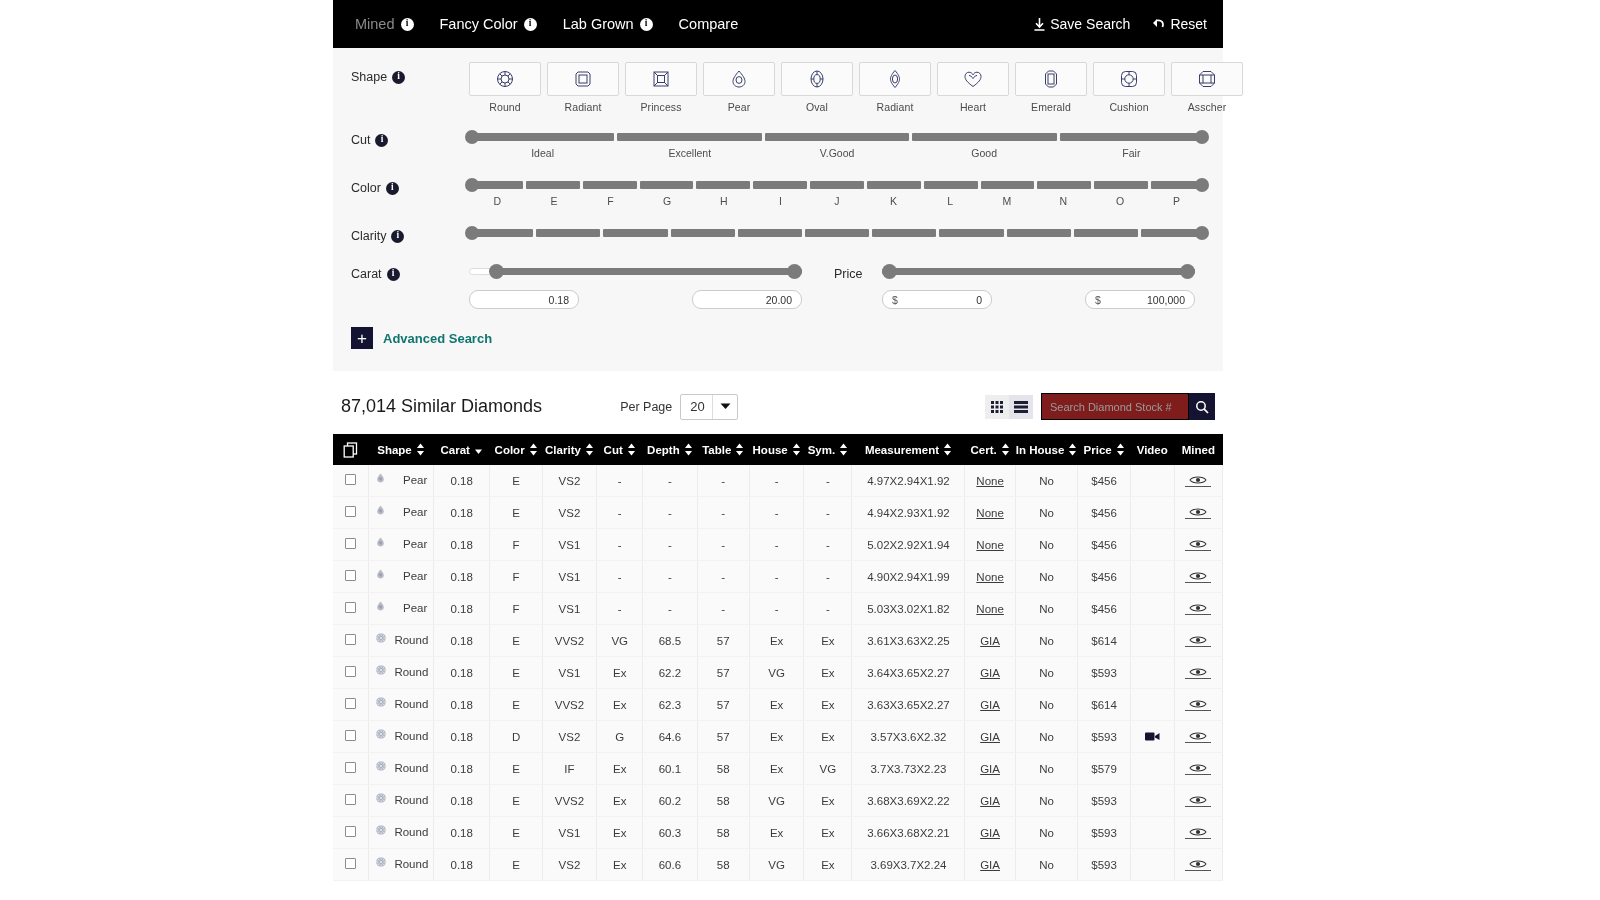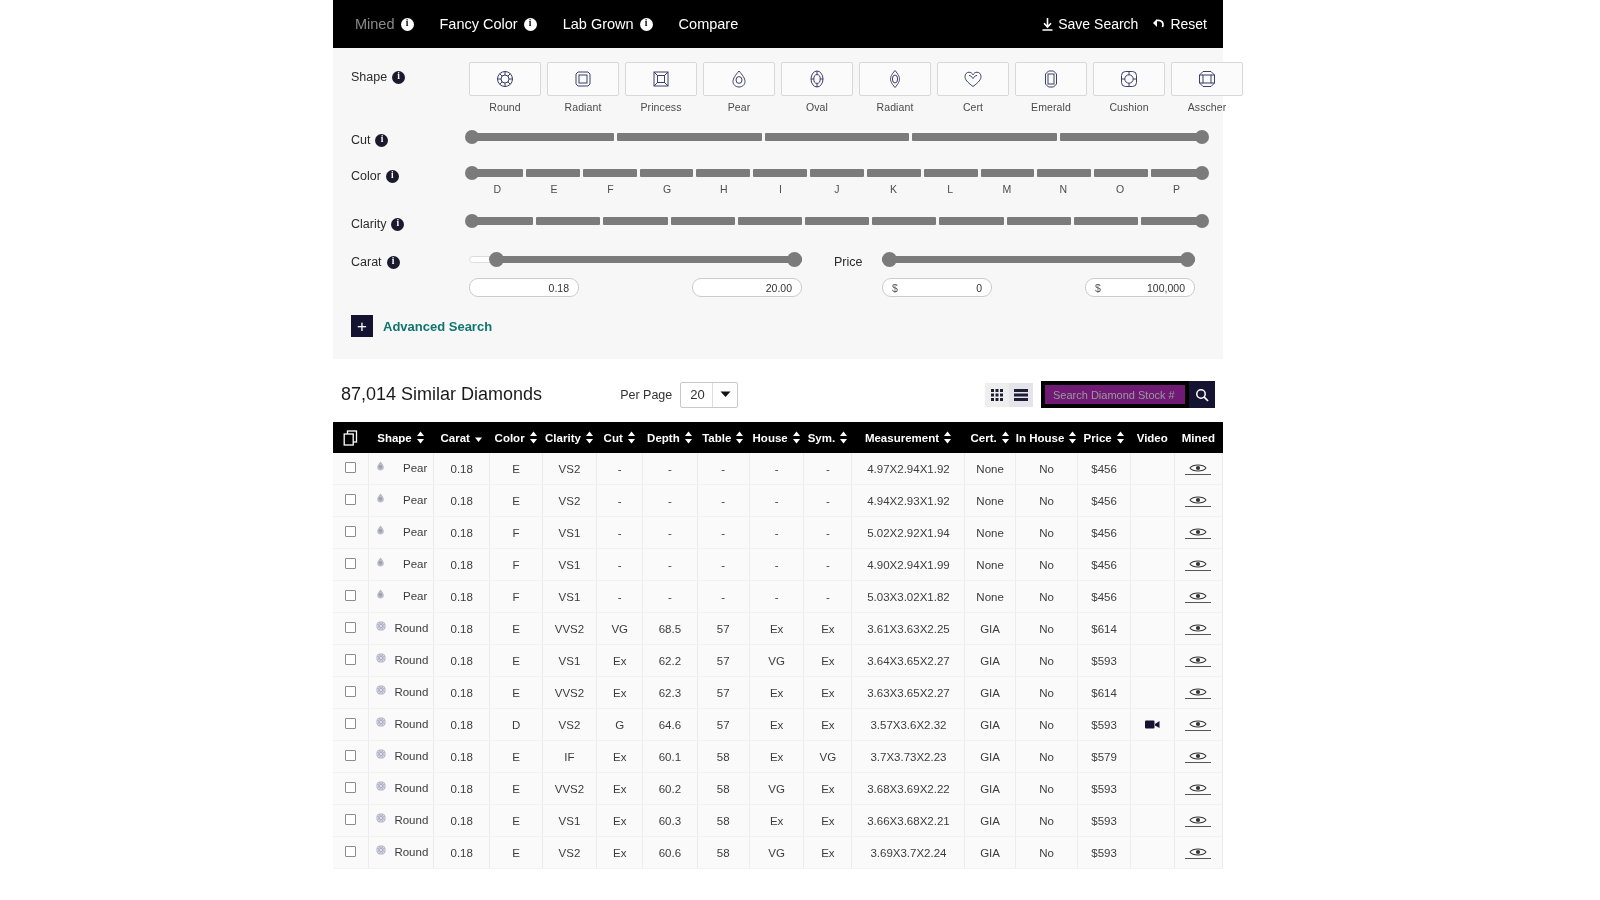--- a/index.html
+++ b/index.html
@@ -17,21 +17,21 @@
   .topnav {
     background:#000; height:48px; display:flex; align-items:center;
     padding: 0 16px 0 22px; color:#fff;
   }
   .nav-left { display:flex; align-items:center; gap:0; }
   .nav-item {
     display:flex; align-items:center; gap:6px;
     font-size:14.5px; color:#ffffff; margin-right:26px; white-space:nowrap;
   }
   .nav-item.dim { color:#8a8a8a; }
-  .nav-right { margin-left:auto; display:flex; align-items:center; gap:14px; }
+  .nav-right { margin-left:auto; display:flex; align-items:center; gap:22px; }
   .nav-action { display:flex; align-items:center; gap:5px; font-size:14px; color:#fff; white-space:nowrap; }
   .info-dot {
     display:inline-flex; align-items:center; justify-content:center;
     width:13px; height:13px; border-radius:50%;
     background:#fff; color:#000; font-size:9.5px; font-weight:bold;
     font-family:"Liberation Serif", serif; line-height:1;
   }
   .info-dot.dark { background:#1a1a2e; color:#fff; }
   .icn { display:inline-block; line-height:0; }
 
@@ -117,21 +117,21 @@
     background:#fff; height:26px; padding:0 6px 0 9px; border-radius:2px; font-size:13px;
   }
   .sel-div { width:1px; height:24px; background:#ddd; }
   .res-right { margin-left:auto; display:flex; align-items:center; }
   .vbtn {
     width:24px; height:24px; display:flex; align-items:center; justify-content:center;
     background:#eeeeee;
   }
   .vbtn.active { background:#e4e4ea; }
   .searchbox {
-    width:148px; height:27px; border:4px solid #000000; background:#701a75;
+    width:148px; height:27px; border:1px solid #000000; background:#7f1d1d;
     display:flex; align-items:center; padding:0 8px; margin-left:8px;
     font-size:11px; color:#9a9a9a;
   }
   .searchbtn {
     width:26px; height:27px; background:#141432; display:flex;
     align-items:center; justify-content:center; margin-left:0;
   }
 
   
   table.dtable { width:890px; border-collapse:collapse; table-layout:fixed; }
@@ -143,21 +143,21 @@
   table.dtable tbody td {
     height:31.3px; font-size:11.5px; color:#3c3c3c; text-align:center;
     border-right:1px solid #ececec; border-bottom:1px solid #f2f2f2;
     background:#fafafa; padding:0 2px; white-space:nowrap;
   }
   tbody tr td:first-child { border-right:1px solid #ececec; background:#fafafa; }
   .cb {
     width:11px; height:11px; border:1px solid #8c8c8c; background:#fff;
     display:inline-block; border-radius:1px;
   }
-  .lnk { color:#3c3c3c; }
+  .lnk { text-decoration:underline; color:#3c3c3c; }
   .eye-cell { line-height:0; }
   .eye-wrap { display:inline-flex; flex-direction:column; align-items:center; }
   .eye-underline { width:26px; height:1px; background:#555; margin-top:1px; }
   .sortico { display:inline-flex; flex-direction:column; line-height:0; }
 </style>
 </head>
 <body>
 
 <div class="page">
  <div class="frame">
@@ -266,21 +266,21 @@
     </div>
     <div class="shape-name">Radiant</div>
             </div>
             <div class="shape-cell">
               <div class="shape-box">
       <span class="icn"><svg width="20" height="20" viewBox="0 0 20 20">
                     <path d="M10 17.5 C4 13 2 10.5 2 7.5 C2 5 3.8 3.2 6 3.2 C7.7 3.2 9.2 4.3 10 5.8 C10.8 4.3 12.3 3.2 14 3.2 C16.2 3.2 18 5 18 7.5 C18 10.5 16 13 10 17.5 Z" stroke="#3a3f6b" stroke-width="1" fill="none"></path>
                     <path d="M6 6.5 C7.5 6.5 9 7.8 10 9.5 C11 7.8 12.5 6.5 14 6.5" stroke="#3a3f6b" stroke-width="1" fill="none"></path>
                   </svg></span>
     </div>
-    <div class="shape-name">Cert</div>
+    <div class="shape-name">Heart</div>
             </div>
             <div class="shape-cell">
               <div class="shape-box">
       <span class="icn"><svg width="20" height="20" viewBox="0 0 20 20">
                     <path d="M7.5 2 H12.5 L15.5 5 V15 L12.5 18 H7.5 L4.5 15 V5 Z" stroke="#3a3f6b" stroke-width="1" fill="none"></path>
                     <rect x="7" y="5" width="6" height="10" stroke="#3a3f6b" stroke-width="1" fill="none"></rect>
                   </svg></span>
     </div>
     <div class="shape-name">Emerald</div>
             </div>
@@ -317,20 +317,27 @@
           <div class="seg-bar" id="cut-segs">
                 <div class="seg"></div>
                 <div class="seg"></div>
                 <div class="seg"></div>
                 <div class="seg"></div>
                 <div class="seg"></div>
               </div>
           <div class="knob left"></div>
           <div class="knob right"></div>
         </div>
+        <div class="ticks" id="cut-ticks">
+              <div class="tick">Ideal</div>
+              <div class="tick">Excellent</div>
+              <div class="tick">V.Good</div>
+              <div class="tick">Good</div>
+              <div class="tick">Fair</div>
+            </div>
       </div>
     </div>
 
     <div class="frow" style="margin-bottom:14px;">
       <div class="flabel">
         <span>Color</span>
         <span class="info-dot dark">i</span>
       </div>
       <div class="slider-wrap">
         <div class="track">

